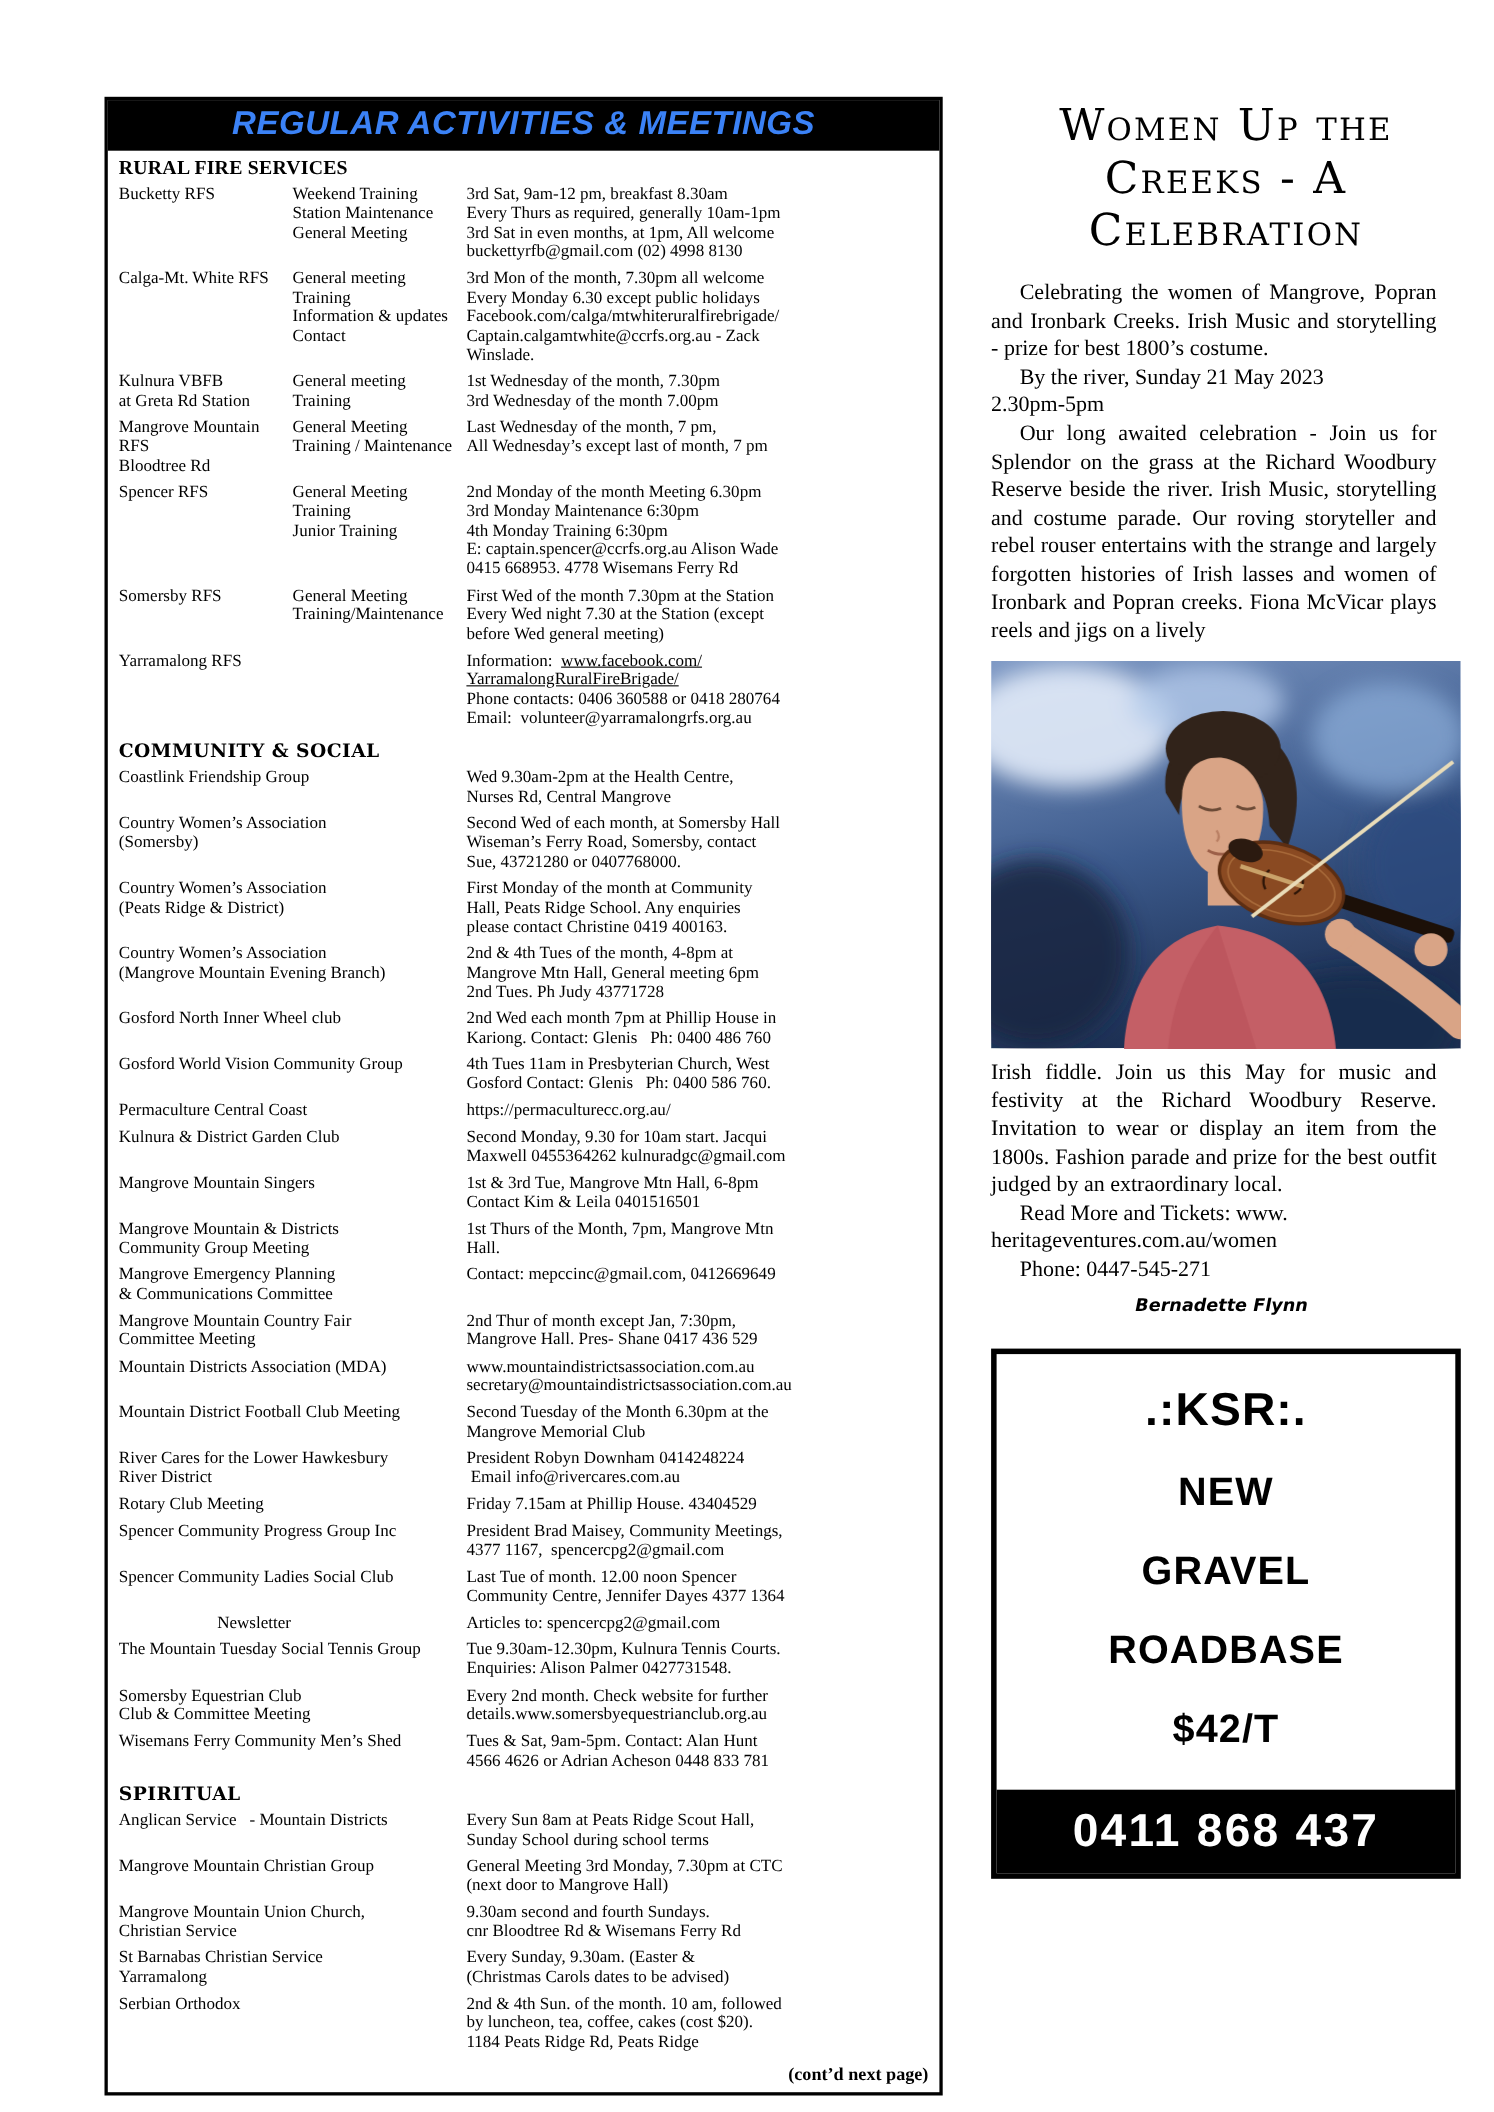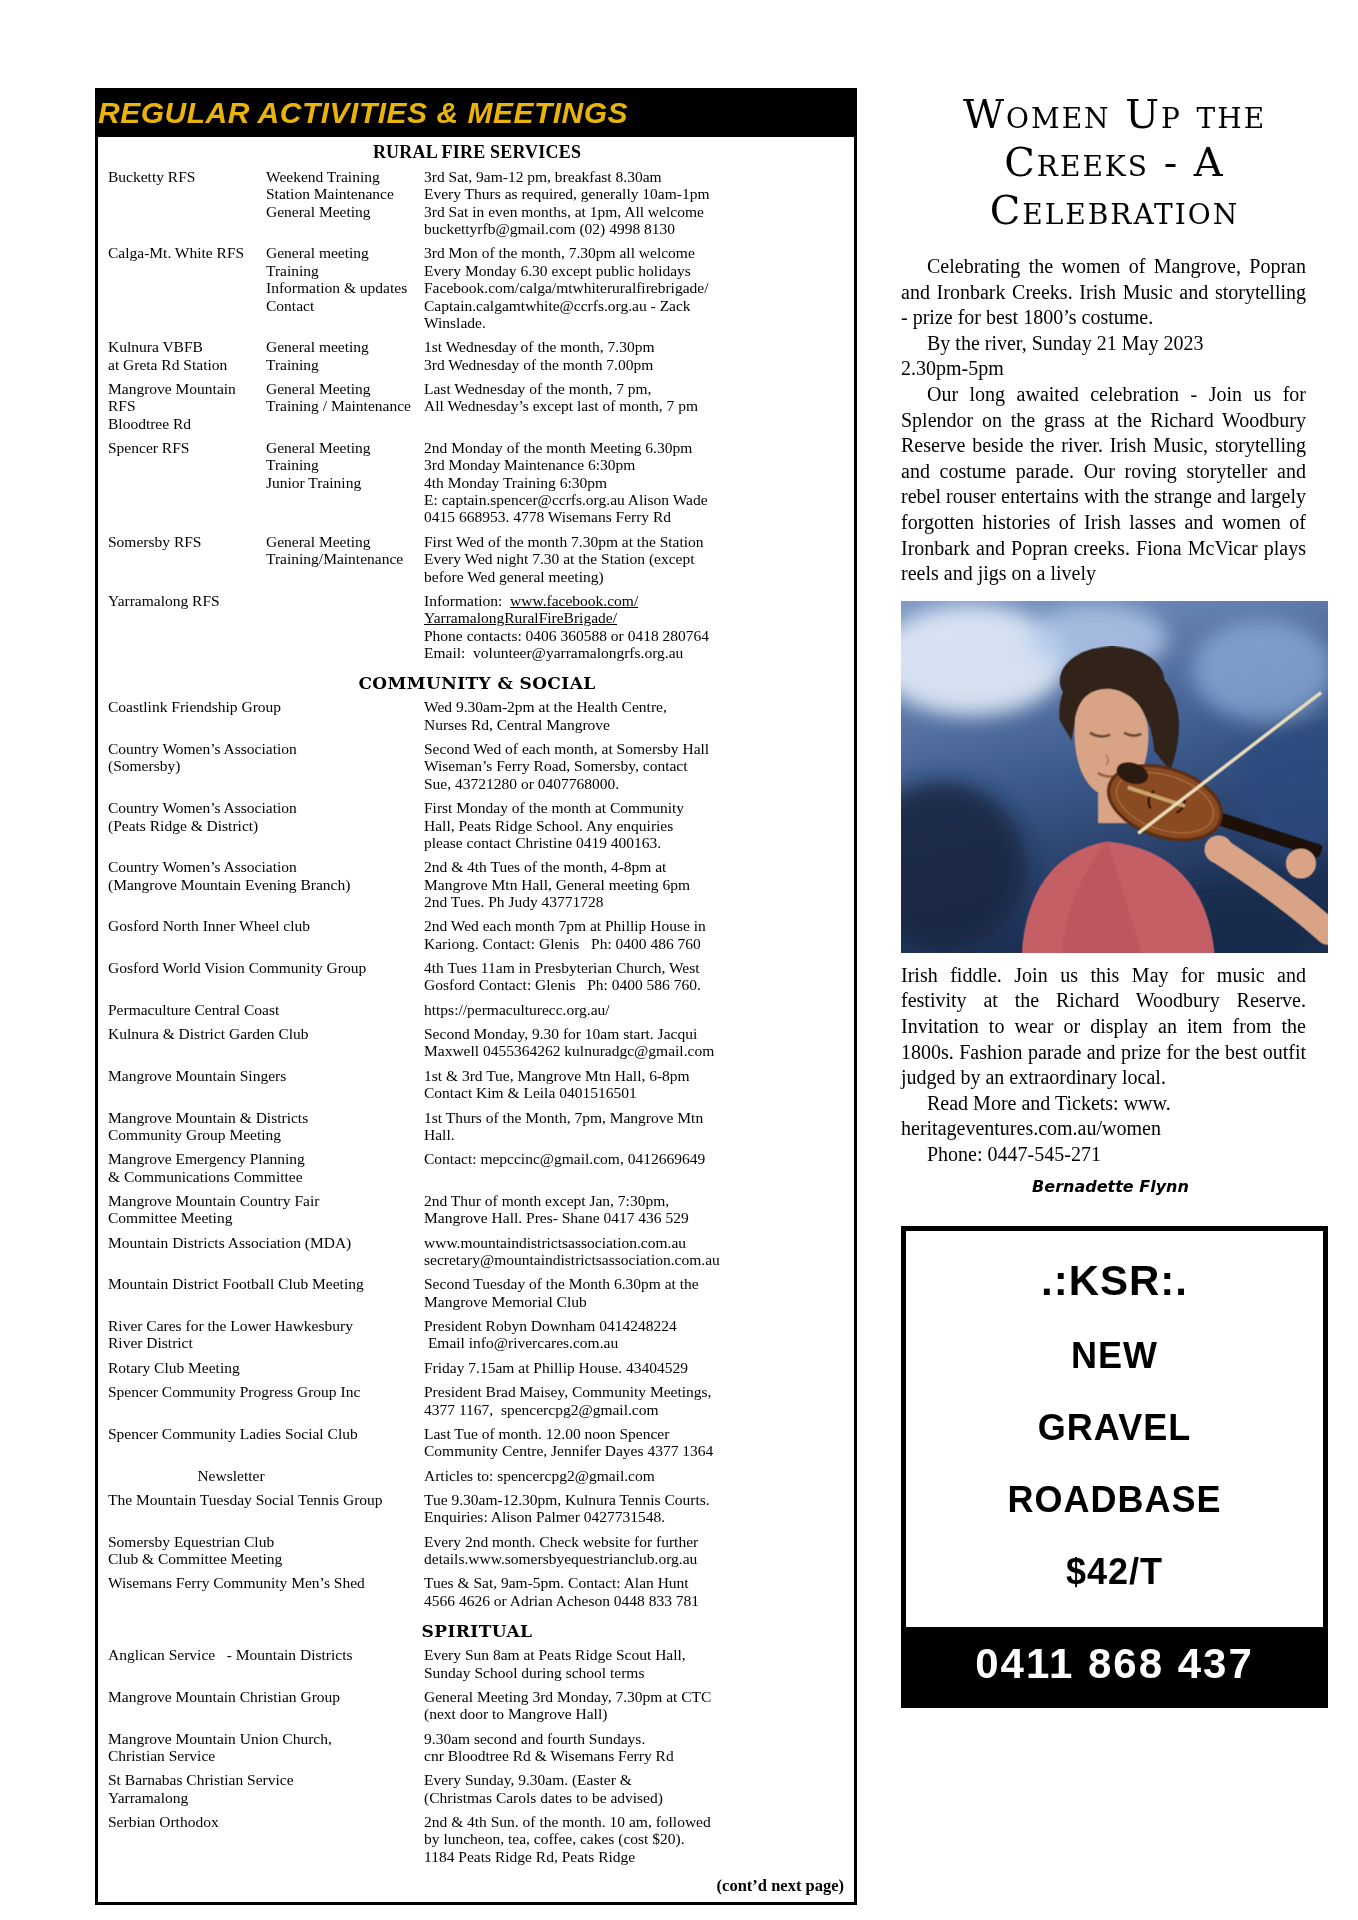--- a/index.html
+++ b/index.html
@@ -6,26 +6,26 @@
   body{
     width:1358px;height:1920px;background:#ffffff;color:#000;
     font-family:"Liberation Serif", serif;position:relative;overflow:hidden;
   }
   .content{display:flex;padding:88px 0 0 95px;gap:44px;}
 
   
   .left-col{width:762px;flex:0 0 auto;}
   .activities-table{border:3px solid #000;background:#fff;}
   .table-title{
-    background:#000;color:#eab308;
+    background:#000;color:#3b82f6;text-align:center;
     font-family:"Liberation Sans", sans-serif;font-weight:bold;font-style:italic;
     font-size:30px;letter-spacing:.5px;padding:5px 0 7px;
   }
   .table-body{padding:3px 8px 2px 10px;}
-  .sec-head{font-weight:bold;margin:12px 0 5px;text-align:center;}
+  .sec-head{font-weight:bold;margin:12px 0 5px;}
   .sec-head-0{font-family:"Liberation Serif",serif;font-size:18px;letter-spacing:.2px;}
   .sec-head-1,.sec-head-2{font-family:"DejaVu Serif",serif;font-size:17px;letter-spacing:.4px;}
   .table-body .sec-head:first-child{margin-top:2px;}
   .row{display:grid;margin-bottom:7px;}
   .row.three{grid-template-columns:158px 158px 1fr;}
   .row.two{grid-template-columns:316px 1fr;}
   .row.center .name{text-align:center;padding-right:70px;}
   .c{white-space:pre-wrap;font-size:15.5px;line-height:1.12;}
   .det .u{text-decoration:underline;}
   .table-footer{

